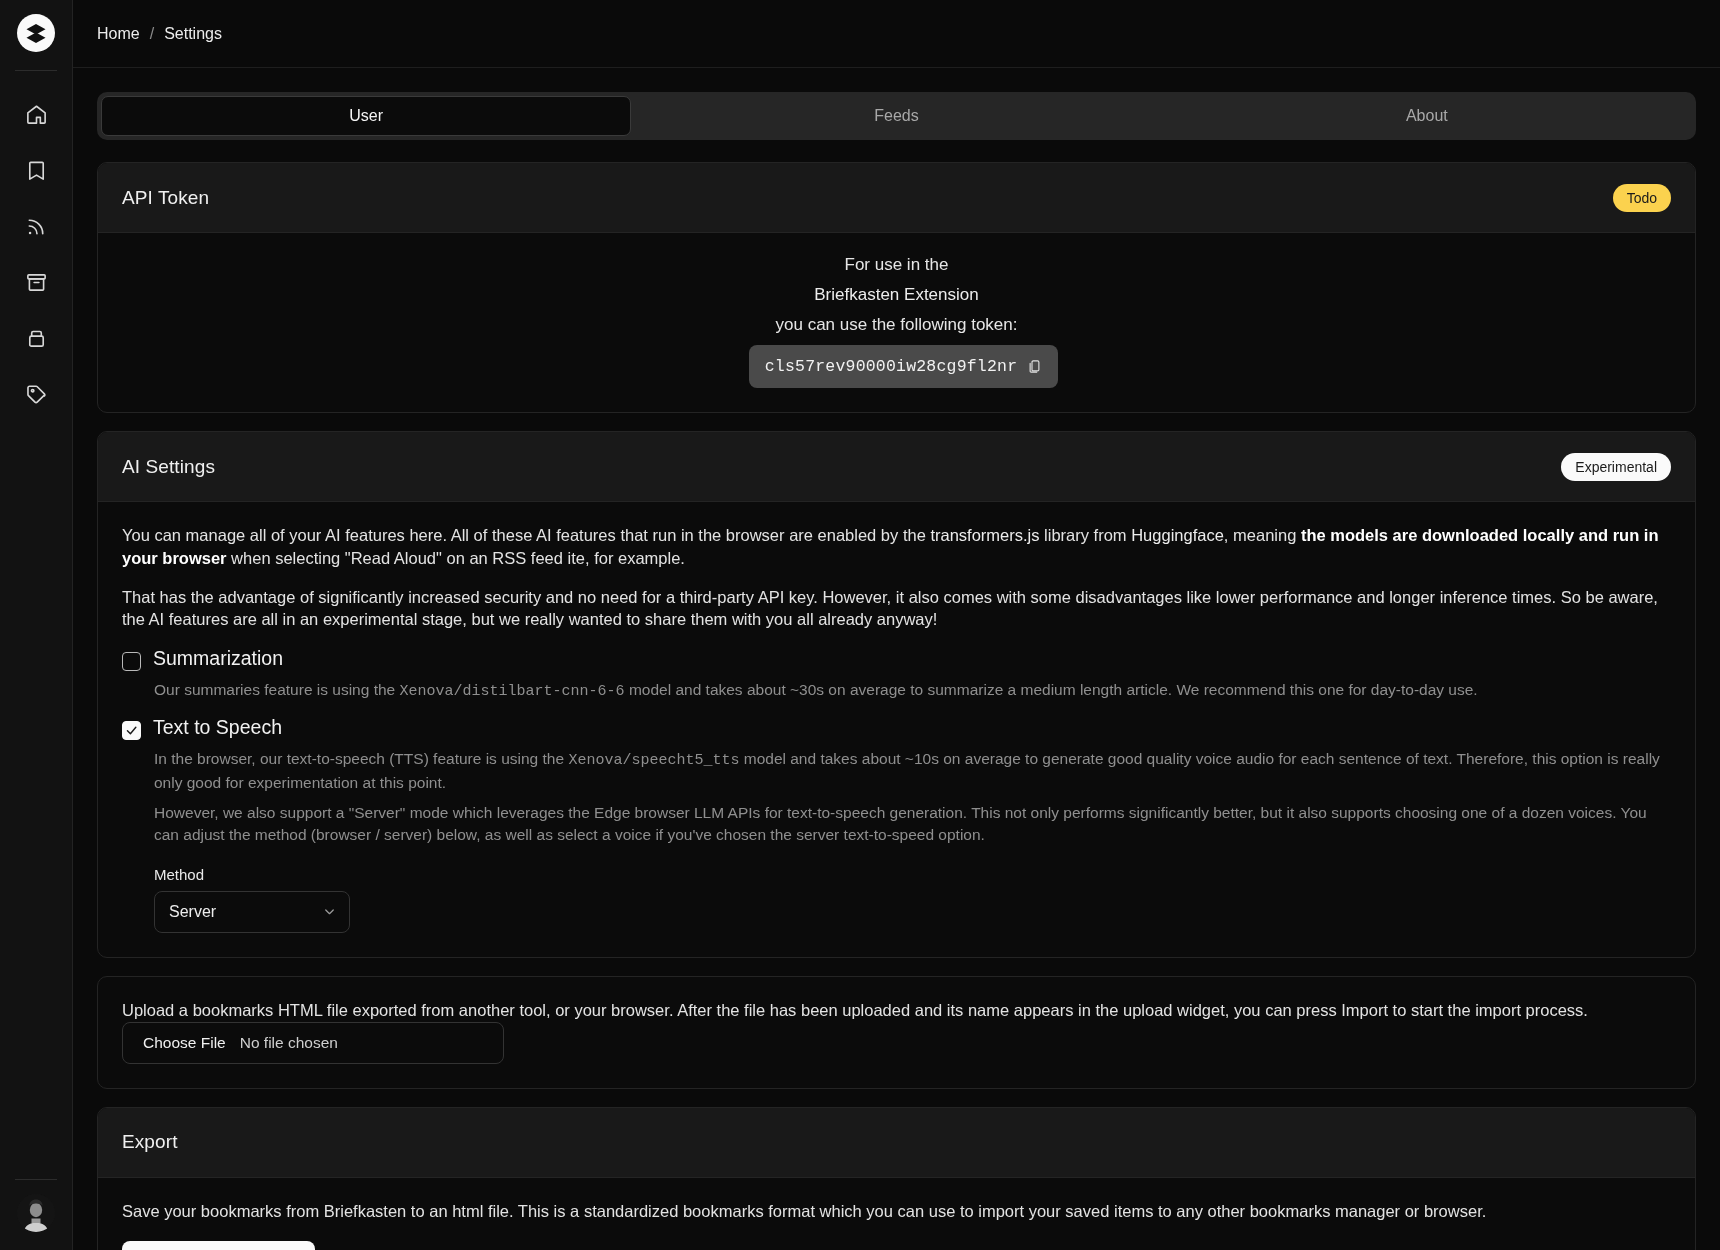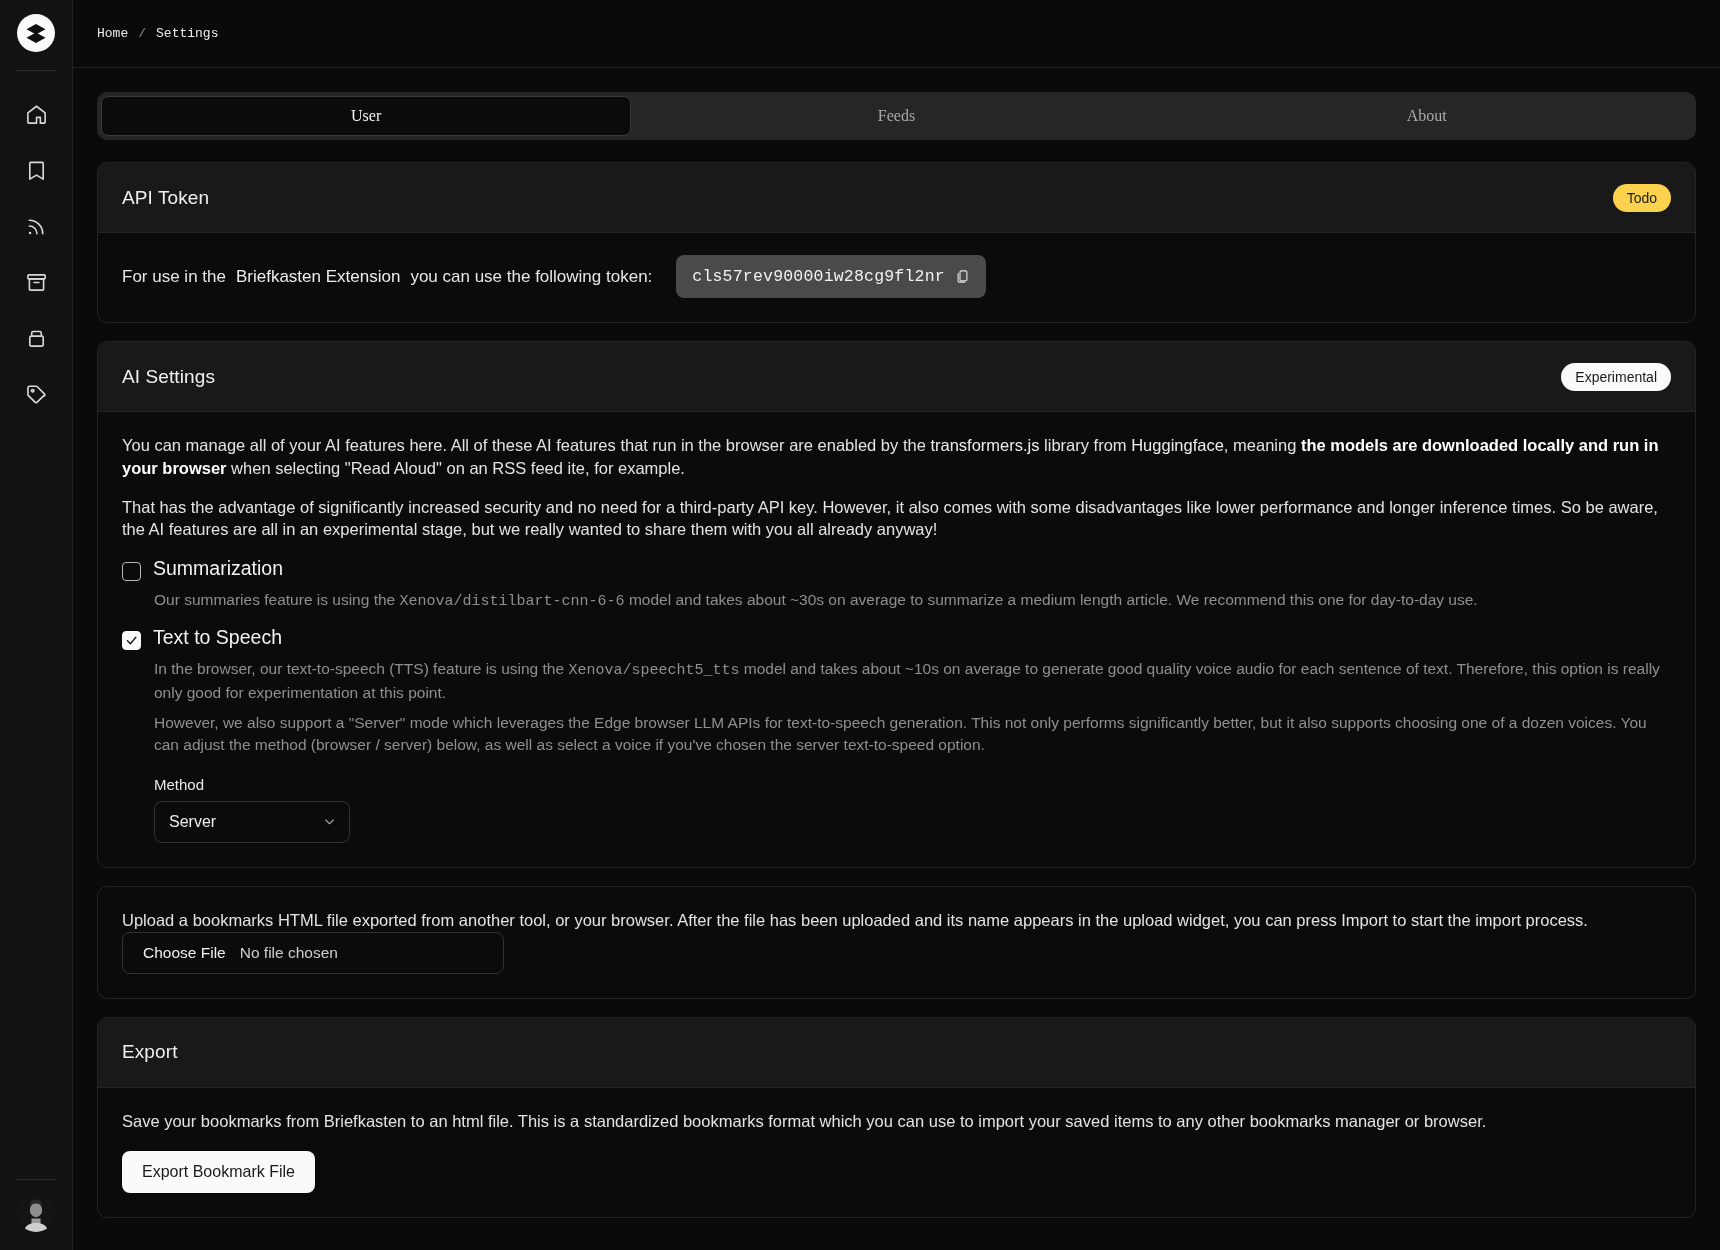--- a/index.html
+++ b/index.html
@@ -44,42 +44,42 @@
   }
 
   
   .main { flex: 1 1 auto; display:flex; flex-direction: column; min-width:0; background:#0a0a0a; }
   .topbar {
     height: 68px; flex: 0 0 68px;
     border-bottom: 1px solid #1e1e1e;
     display:flex; align-items:center;
     padding-left: 24px;
   }
-  .crumbs { display:flex; align-items:center; gap:10px; font-size: 13px; font-family: Liberation Mono, monospace; }
+  .crumbs { display:flex; align-items:center; gap:10px; font-size: 16px; }
   .crumb { color:#ededed; }
   .crumb-sep { color:#8a8a8a; }
 
   .content {
     flex: 1 1 auto; overflow: hidden;
     padding: 24px 24px 0 24px;
   }
 
   
   .tabs {
     background: #262626;
     border-radius: 10px;
     padding: 4px;
     display: grid; grid-template-columns: 1fr 1fr 1fr;
     height: 48px;
     margin-bottom: 22px;
   }
   .tab {
     display:flex; align-items:center; justify-content:center;
     font-size: 16px; color: #a8a8a8;
-    border-radius: 7px; height: 100%; font-family: Liberation Serif, serif;
+    border-radius: 7px; height: 100%;
   }
   .tab.active {
     background: #0b0b0b;
     color: #f5f5f5;
     border: 1px solid #3a3a3a;
   }
 
   
   .card {
     background: #0b0b0b;
@@ -100,21 +100,21 @@
     border-radius: 999px;
     font-size: 14px;
     padding: 6px 14px;
     font-weight: 400;
   }
   .badge-todo { background:#fbd24e; color:#1b1b1b; }
   .badge-exp  { background:#fafafa; color:#1b1b1b; }
   .card-body { padding: 22px 24px 24px 24px; }
 
   
-  .token-row { display:flex; align-items:center; gap: 10px; font-size:17px; color:#e6e6e6; }
+  .token-row { display:flex; align-items:center; gap: 10px; font-size:17px; color:#e6e6e6;flex-direction:column; }
   .link-u { text-underline-offset: 3px; color:#ededed; }
   .token-pill {
     background:#4a4a4a;
     border-radius: 8px;
     padding: 12px 16px;
     margin-left: 14px;
     display:flex; align-items:center; gap:10px;
     font-family: "Liberation Mono", monospace;
     font-size: 16.5px; color: #f2f2f2;
     letter-spacing:.2px;

